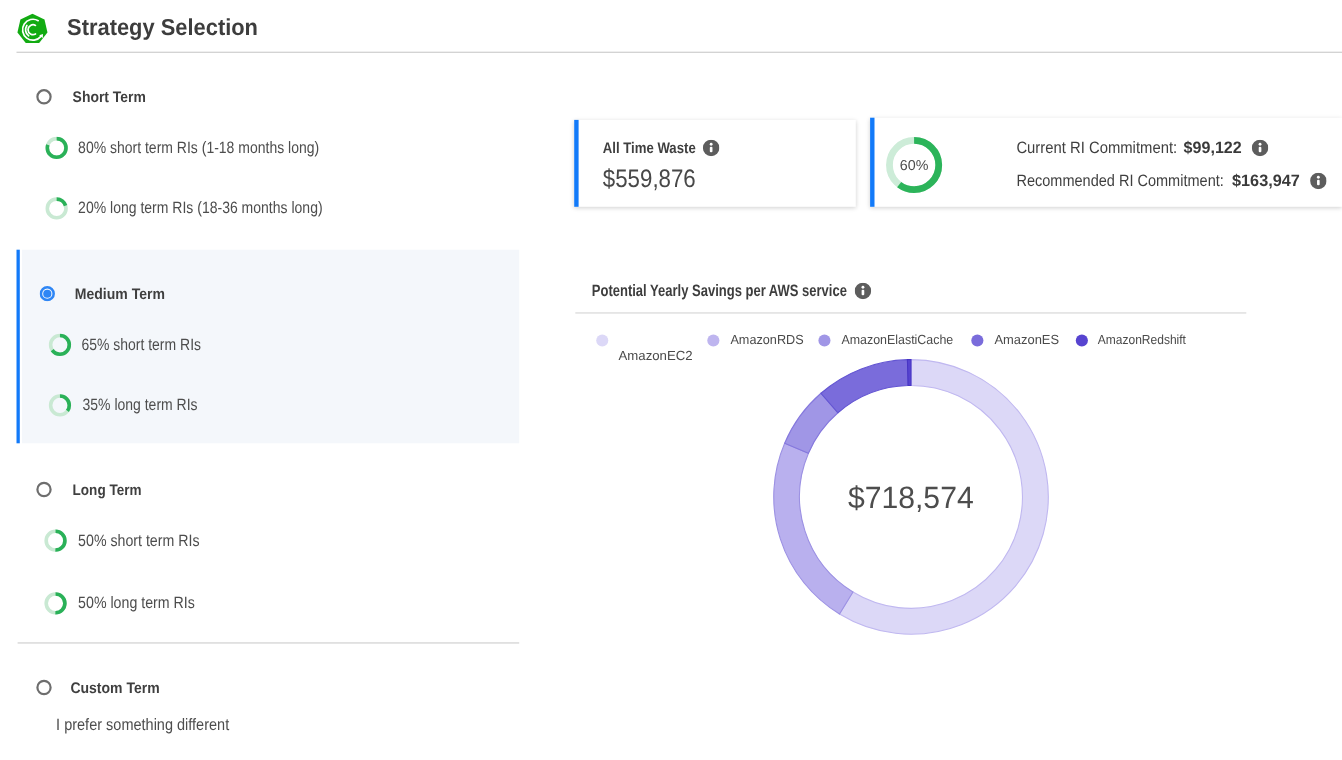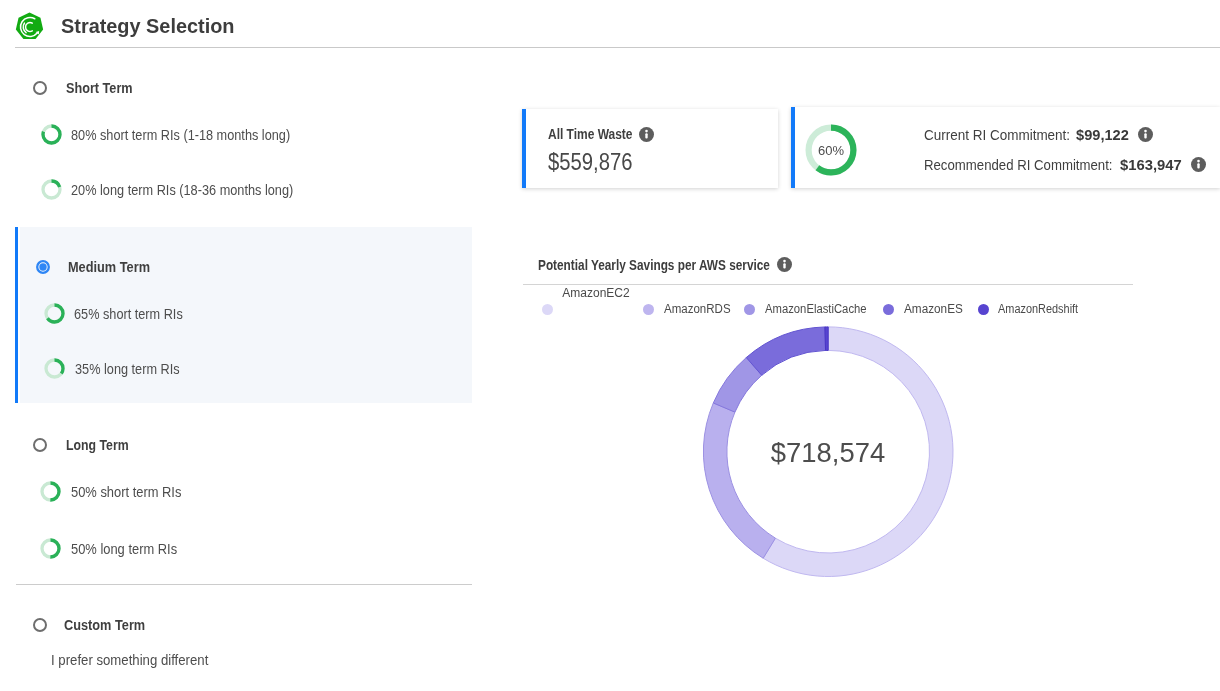--- a/index.html
+++ b/index.html
@@ -115,21 +115,21 @@
 
   <div class="abs" style="left:538px;top:256px;font-size:15px;font-weight:bold;color:#3d3d3d;transform:scaleX(0.788);white-space:nowrap;">Potential Yearly Savings per AWS service</div>
   <svg class="abs" style="left:776.5px;top:257.2px" width="15" height="15" viewBox="0 0 15 15">
     <circle cx="7.5" cy="7.5" r="7.5" fill="#5d5d5d"></circle>
     <circle cx="7.5" cy="4.1" r="1.3" fill="#fff"></circle>
     <rect x="6.3" y="6.3" width="2.4" height="5.2" rx="1" fill="#fff"></rect>
   </svg>
   <div class="abs" style="left:523px;top:283.5px;width:610px;height:1px;background:#d4d4d4"></div>
 
   <div class="abs" style="left:541.8px;top:303.6px;width:11px;height:11px;border-radius:50%;background:#dcd8f7"></div>
-  <div class="abs" style="left:562.3px;top:286px;font-size:12px;color:#4a4a4a;white-space:nowrap;">AmazonEC2</div>
+  <div class="abs" style="left:562.3px;top:316px;font-size:12px;color:#4a4a4a;white-space:nowrap;">AmazonEC2</div>
   <div class="abs" style="left:643.2px;top:303.6px;width:11px;height:11px;border-radius:50%;background:#beb5ef"></div>
   <div class="abs" style="left:663.7px;top:302.1px;font-size:12px;color:#4a4a4a;transform:scaleX(0.96);white-space:nowrap;">AmazonRDS</div>
   <div class="abs" style="left:744.2px;top:303.6px;width:11px;height:11px;border-radius:50%;background:#a096e6"></div>
   <div class="abs" style="left:764.7px;top:302.1px;font-size:12px;color:#4a4a4a;transform:scaleX(0.94);white-space:nowrap;">AmazonElastiCache</div>
   <div class="abs" style="left:883px;top:303.6px;width:11px;height:11px;border-radius:50%;background:#7a6cdb"></div>
   <div class="abs" style="left:903.5px;top:302.1px;font-size:12px;color:#4a4a4a;transform:scaleX(0.98);white-space:nowrap;">AmazonES</div>
   <div class="abs" style="left:977.6px;top:303.6px;width:11px;height:11px;border-radius:50%;background:#5744d0"></div>
   <div class="abs" style="left:998.2px;top:302.1px;font-size:12px;color:#4a4a4a;transform:scaleX(0.91);white-space:nowrap;">AmazonRedshift</div>
 
   <svg class="abs" style="left:660px;top:284px" width="340" height="340" viewBox="660 284 340 340">

